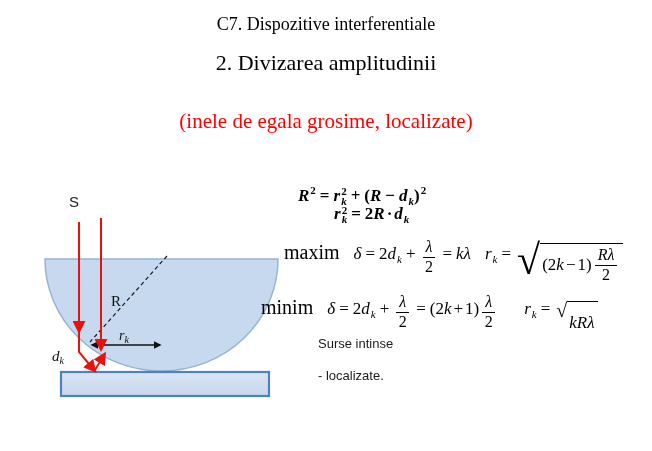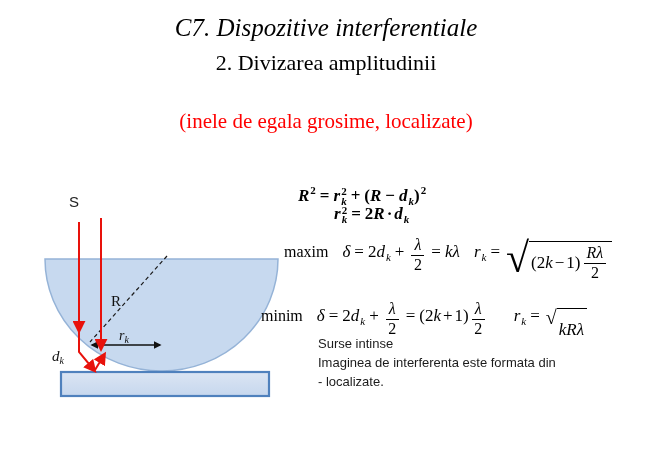--- a/index.html
+++ b/index.html
@@ -1,63 +1,63 @@
 <!DOCTYPE html>
 <html><head>
 <meta charset="utf-8">
 <style>
   html,body{margin:0;padding:0;background:#fff;}
   .slide{position:relative;width:652px;height:451px;background:#ffffff;overflow:hidden;
          font-family:"Liberation Serif",serif;}
 
   
   .t-line{position:absolute;left:0;right:0;text-align:center;color:#000;}
-  .t1{top:14px;font-size:25px;font-style:italic;}
+  .t1{top:14px;font-size:18px;}
   .t2{top:50px;font-size:22px;}
   .t3{top:85px;font-size:21px;color:#ff0000;}
   .t4{top:109px;font-size:21px;color:#ff0000;font-family:Liberation Serif, serif;}
 
   
   .diagram{position:absolute;left:28px;top:185px;width:285px;height:230px;}
   .lblS{font-family:"Liberation Sans",sans-serif;font-size:15px;fill:#222;}
   .lblR{font-family:"Liberation Serif",serif;font-size:15px;fill:#111;}
   .lblrk{font-family:"Liberation Serif",serif;font-style:italic;font-size:14px;fill:#111;}
   .lbldk{font-family:"Liberation Serif",serif;font-style:italic;font-size:15px;fill:#111;}
   .subts{font-size:10px;}
 
   
   .math-row{position:absolute;white-space:nowrap;color:#000;font-size:17px;
             font-family:"Liberation Serif",serif;}
   .lh30{line-height:30px;font-weight:bold;} .lh40{line-height:40px;}
   .math-row i{font-style:italic;}
   .math-row sup{font-size:11px;font-style:normal;margin-left:1px;}
   .math-row sub{font-size:11px;font-style:italic;margin-left:1px;}
   .op{padding:0 4px;} .cd{padding:0 2px;}
-  .mlabel{font-style:normal;font-size:16px;margin-right:14px;text-align:right;}
+  .mlabel{font-style:normal;font-size:20px;margin-right:14px;text-align:right;}
   .gapA{margin-left:14px;} .gapB{margin-left:26px;}
   .ss{display:inline-block;vertical-align:-0.35em;line-height:0.82;font-size:11px;
       text-align:left;margin-left:1px;}
   .ss .a{display:block;font-style:normal;}
   .ss .b{display:block;font-style:italic;}
   .frac{display:inline-block;text-align:center;vertical-align:-0.8em;line-height:1.05;
         margin:0 3px;font-size:16px;}
   .frac .num{display:block;padding:0 3px 1px;border-bottom:1.3px solid #000;}
   .frac .den{display:block;padding-top:1px;font-style:normal;}
   .sqrt{display:inline-flex;align-items:stretch;margin-left:2px;}
   .sqrt .sign{font-style:normal;align-self:flex-start;}
   .sqrt .body{border-top:1.4px solid #000;display:inline-flex;align-items:center;
               padding:1px 3px 0 2px;}
   .sqrt.sm{vertical-align:-0.25em;} .sqrt.sm .sign{font-size:20px;line-height:20px;transform:translateY(-1px);}
   .sqrt.lg{vertical-align:-1.0em;} .sqrt.lg .sign{font-size:42px;line-height:38px;transform:translateY(-2px);}
   .tight{padding:0 2px;}
 
   
   .notes{position:absolute;left:318px;top:334px;color:#1b1b1b;
          font-family:"Liberation Sans",sans-serif;font-size:13px;line-height:19px;}
-  .notes-h{}
+  .notes-h{margin-bottom:13px;}
 </style>
 </head>
 <body>
 
 <div class="slide">
 
   <div class="t-line t1">C7. Dispozitive interferentiale</div>
   <div class="t-line t2">2. Divizarea amplitudinii</div>
   <div class="t-line t4">(inele de egala grosime, localizate)</div>
 
@@ -113,30 +113,29 @@
           <span>1</span>
           <span>)</span>
           <span class="frac">
             <span class="num"><i>R</i><i>λ</i></span>
             <span class="den">2</span>
           </span>
         </span>
       </span>
   </div>
 
-  <div class="math-row lh40" style="left:261px;top:296px">
+  <div class="math-row lh40" style="left:261px;top:287px">
     <span class="mlabel">minim</span><i>δ</i><span class="op">=</span><span>2</span><i>d</i><sub>k</sub><span class="op">+</span><span class="frac"><i class="num">λ</i><span class="den">2</span></span><span class="op">=</span><span>(</span><span>2</span><i>k</i><span class="tight">+</span><span>1</span><span>)</span><span class="frac"><i class="num">λ</i><span class="den">2</span></span><span class="gapB"></span><i>r</i><sub>k</sub><span class="op">=</span><span class="sqrt sm">
         <span class="sign">√</span>
         <span class="body">
           <i>k</i>
           <i>R</i>
           <i>λ</i>
         </span>
       </span>
   </div>
 
   <div class="notes">
     <div class="notes-h">Surse intinse</div>
-    <div class="notes-intro">Imaginea de interferenta este formata din</div>
     <div class="notes-item">- localizate.</div>
   </div>
 
 </div>
 
 </body></html>

